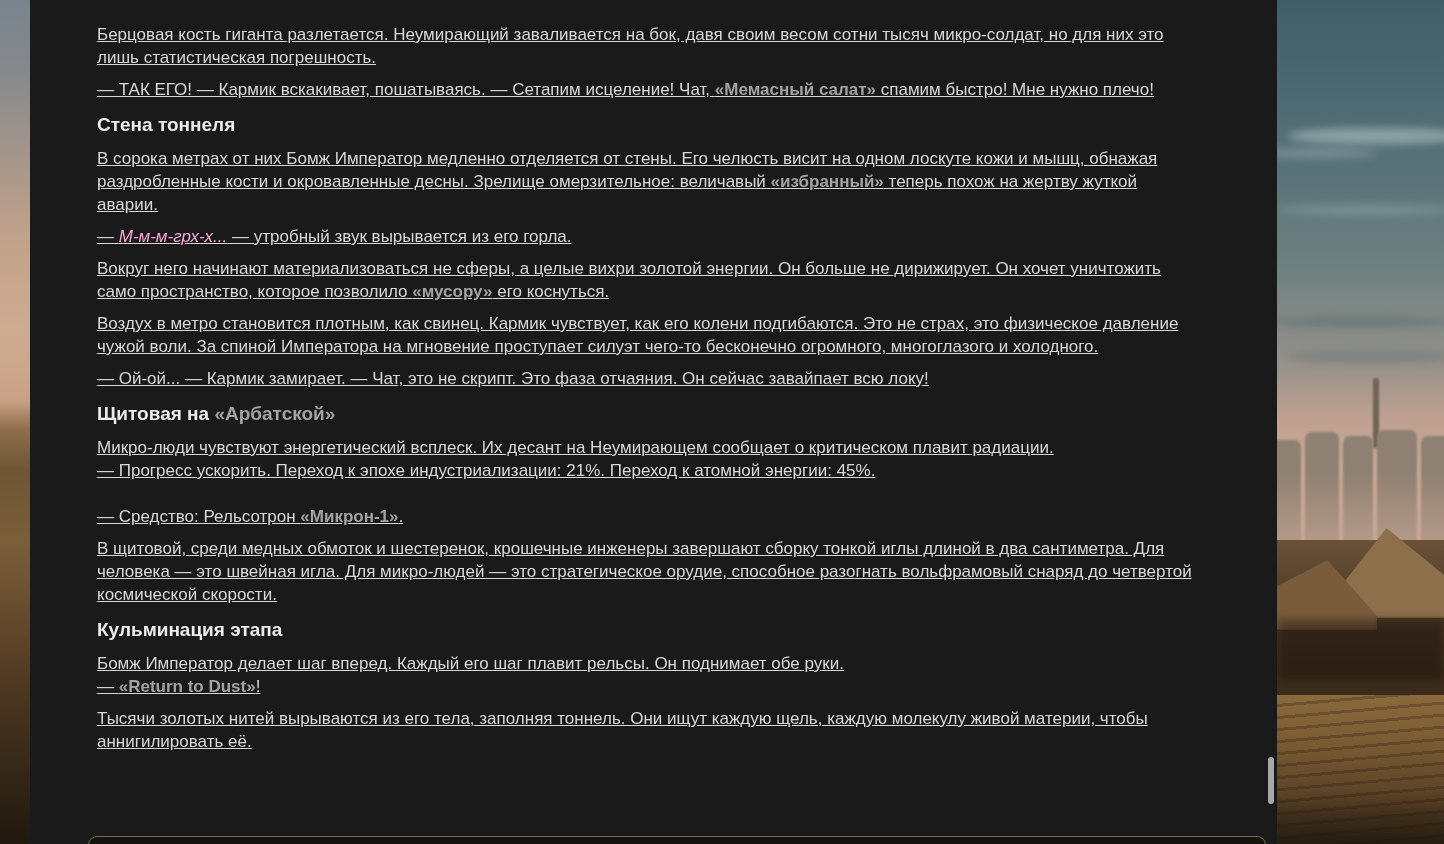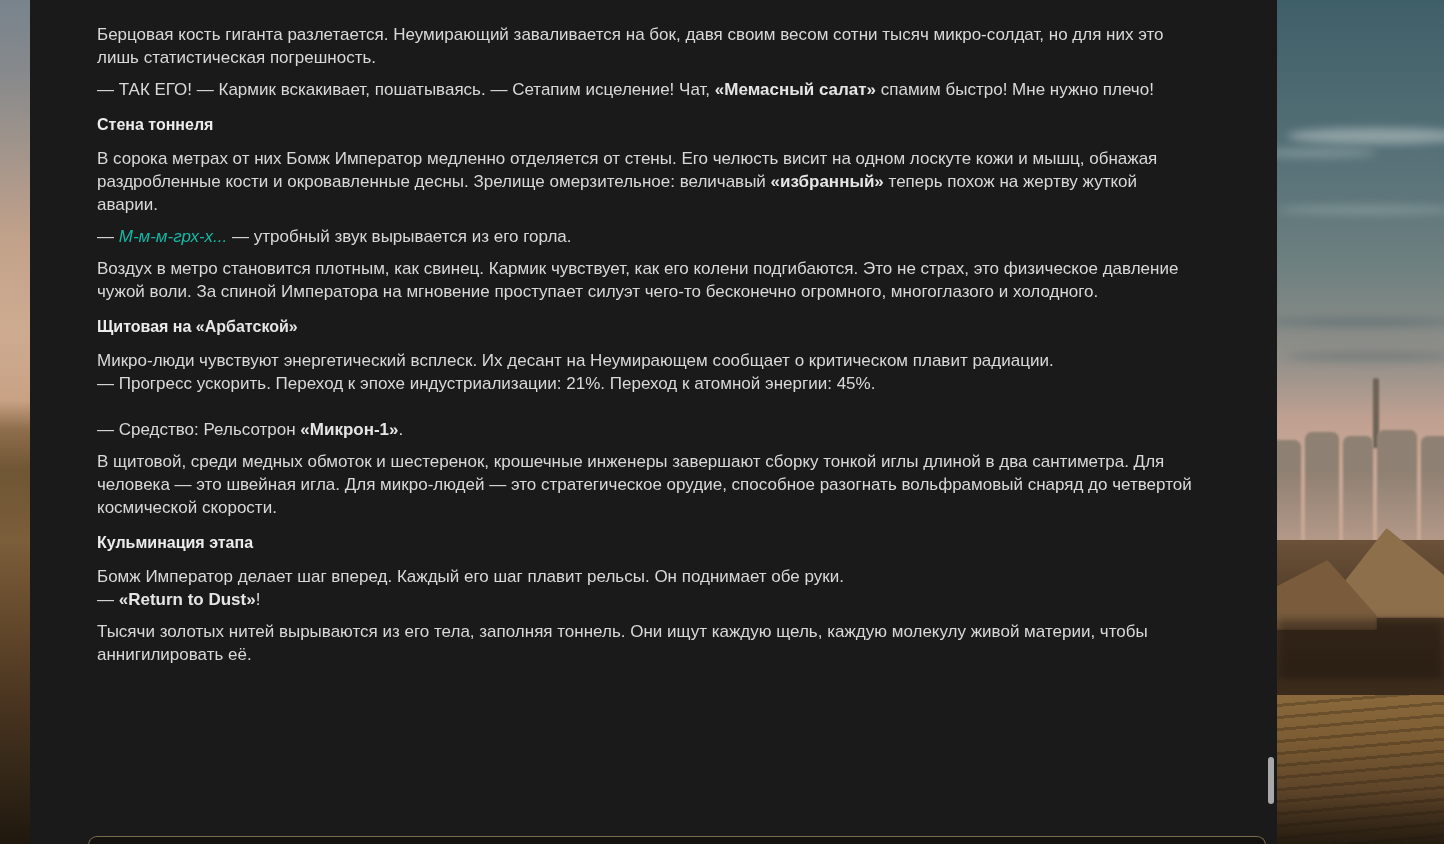--- a/index.html
+++ b/index.html
@@ -44,24 +44,24 @@
     clip-path:polygon(55% 0,100% 80%,100% 100%,0 100%,0 45%);filter:blur(1px);}
   .rock-shadow{position:absolute;left:0;top:620px;width:167px;height:60px;background:rgba(20,14,8,.45);filter:blur(5px);}
   .grass{position:absolute;left:0;top:695px;width:167px;height:149px;
     background:
       repeating-linear-gradient(175deg,rgba(0,0,0,0) 0 9px,rgba(30,20,10,.25) 9px 12px),
       linear-gradient(180deg,#8a693c 0,#7c5c33 45px,#5e4529 95px,#3b2b1a 125px,#251c10 149px);}
   
   .panel{position:absolute;left:30px;top:0;width:1247px;height:844px;background:#1a1a1a;}
   .article{position:absolute;left:67px;top:0;width:1098px;padding-top:14px;
     color:#d9d9d9;font-size:17px;line-height:23px;}
-  .article p{margin:9px 0;}
-  .article h3{margin:12px 0 10px;font-size:16px;line-height:24px;color:#ececec;font-weight:bold;}
-  .red{color:#e5e5e5;font-weight:bold;}
-  .italic{color:#14b8a6;font-style:italic;}
+  .article p{margin:9px 0;text-decoration:underline;}
+  .article h3{margin:12px 0 10px;font-size:19px;line-height:24px;color:#ececec;font-weight:bold;}
+  .red{color:#a3a3a3;font-weight:bold;}
+  .italic{color:#f9a8d4;font-style:italic;}
   
   .scroll-thumb{position:absolute;right:3px;top:757px;width:6px;height:47px;
     background:#a8a8a8;border-radius:3px;}
   
   .input-bar{position:absolute;left:58px;right:11px;top:836px;height:8px;
     background:#15130f;border:1px solid #7a6c4e;border-bottom:none;
     border-radius:9px 9px 0 0;}
 </style>
 </head>
 <body>
@@ -88,21 +88,23 @@
   <div class="grass"></div>
 </div>
 
 <div class="panel">
   <div class="article">
       <p><span>Берцовая кость гиганта разлетается. Неумирающий заваливается на бок, давя своим весом сотни тысяч микро-солдат, но для них это лишь статистическая погрешность.</span></p>
       <p><span>— ТАК ЕГО! — Кармик вскакивает, пошатываясь. — Сетапим исцеление! Чат, </span><span class="red">«Мемасный салат»</span><span> спамим быстро! Мне нужно плечо!</span></p>
       <h3><span>Стена тоннеля</span></h3>
       <p><span>В сорока метрах от них Бомж Император медленно отделяется от стены. Его челюсть висит на одном лоскуте кожи и мышц, обнажая раздробленные кости и окровавленные десны. Зрелище омерзительное: величавый </span><span class="red">«избранный»</span><span> теперь похож на жертву жуткой аварии.</span></p>
       <p><span>— </span><span class="italic">М-м-м-грх-х...</span><span> — утробный звук вырывается из его горла.</span></p>
+      <p><span>Вокруг него начинают материализоваться не сферы, а целые вихри золотой энергии. Он больше не дирижирует. Он хочет уничтожить само пространство, которое позволило </span><span class="red">«мусору»</span><span> его коснуться.</span></p>
       <p><span>Воздух в метро становится плотным, как свинец. Кармик чувствует, как его колени подгибаются. Это не страх, это физическое давление чужой воли. За спиной Императора на мгновение проступает силуэт чего-то бесконечно огромного, многоглазого и холодного.</span></p>
+      <p><span>— Ой-ой... — Кармик замирает. — Чат, это не скрипт. Это фаза отчаяния. Он сейчас завайпает всю локу!</span></p>
       <h3><span>Щитовая на </span><span class="red">«Арбатской»</span></h3>
       <p><span>Микро-люди чувствуют энергетический всплеск. Их десант на Неумирающем сообщает о критическом плавит радиации.</span><br><span>— Прогресс ускорить. Переход к эпохе индустриализации: 21%. Переход к атомной энергии: 45%.</span><br><br><span>— Средство: Рельсотрон </span><span class="red">«Микрон-1»</span><span>.</span></p>
       <p><span>В щитовой, среди медных обмоток и шестеренок, крошечные инженеры завершают сборку тонкой иглы длиной в два сантиметра. Для человека — это швейная игла. Для микро-людей — это стратегическое орудие, способное разогнать вольфрамовый снаряд до четвертой космической скорости.</span></p>
       <h3><span>Кульминация этапа</span></h3>
       <p><span>Бомж Император делает шаг вперед. Каждый его шаг плавит рельсы. Он поднимает обе руки.</span><br><span>— </span><span class="red">«Return to Dust»</span><span>!</span></p>
       <p><span>Тысячи золотых нитей вырываются из его тела, заполняя тоннель. Они ищут каждую щель, каждую молекулу живой материи, чтобы аннигилировать её.</span></p>
     </div>
   <div class="scroll-thumb"></div>
   <div class="input-bar"></div>
 </div>

